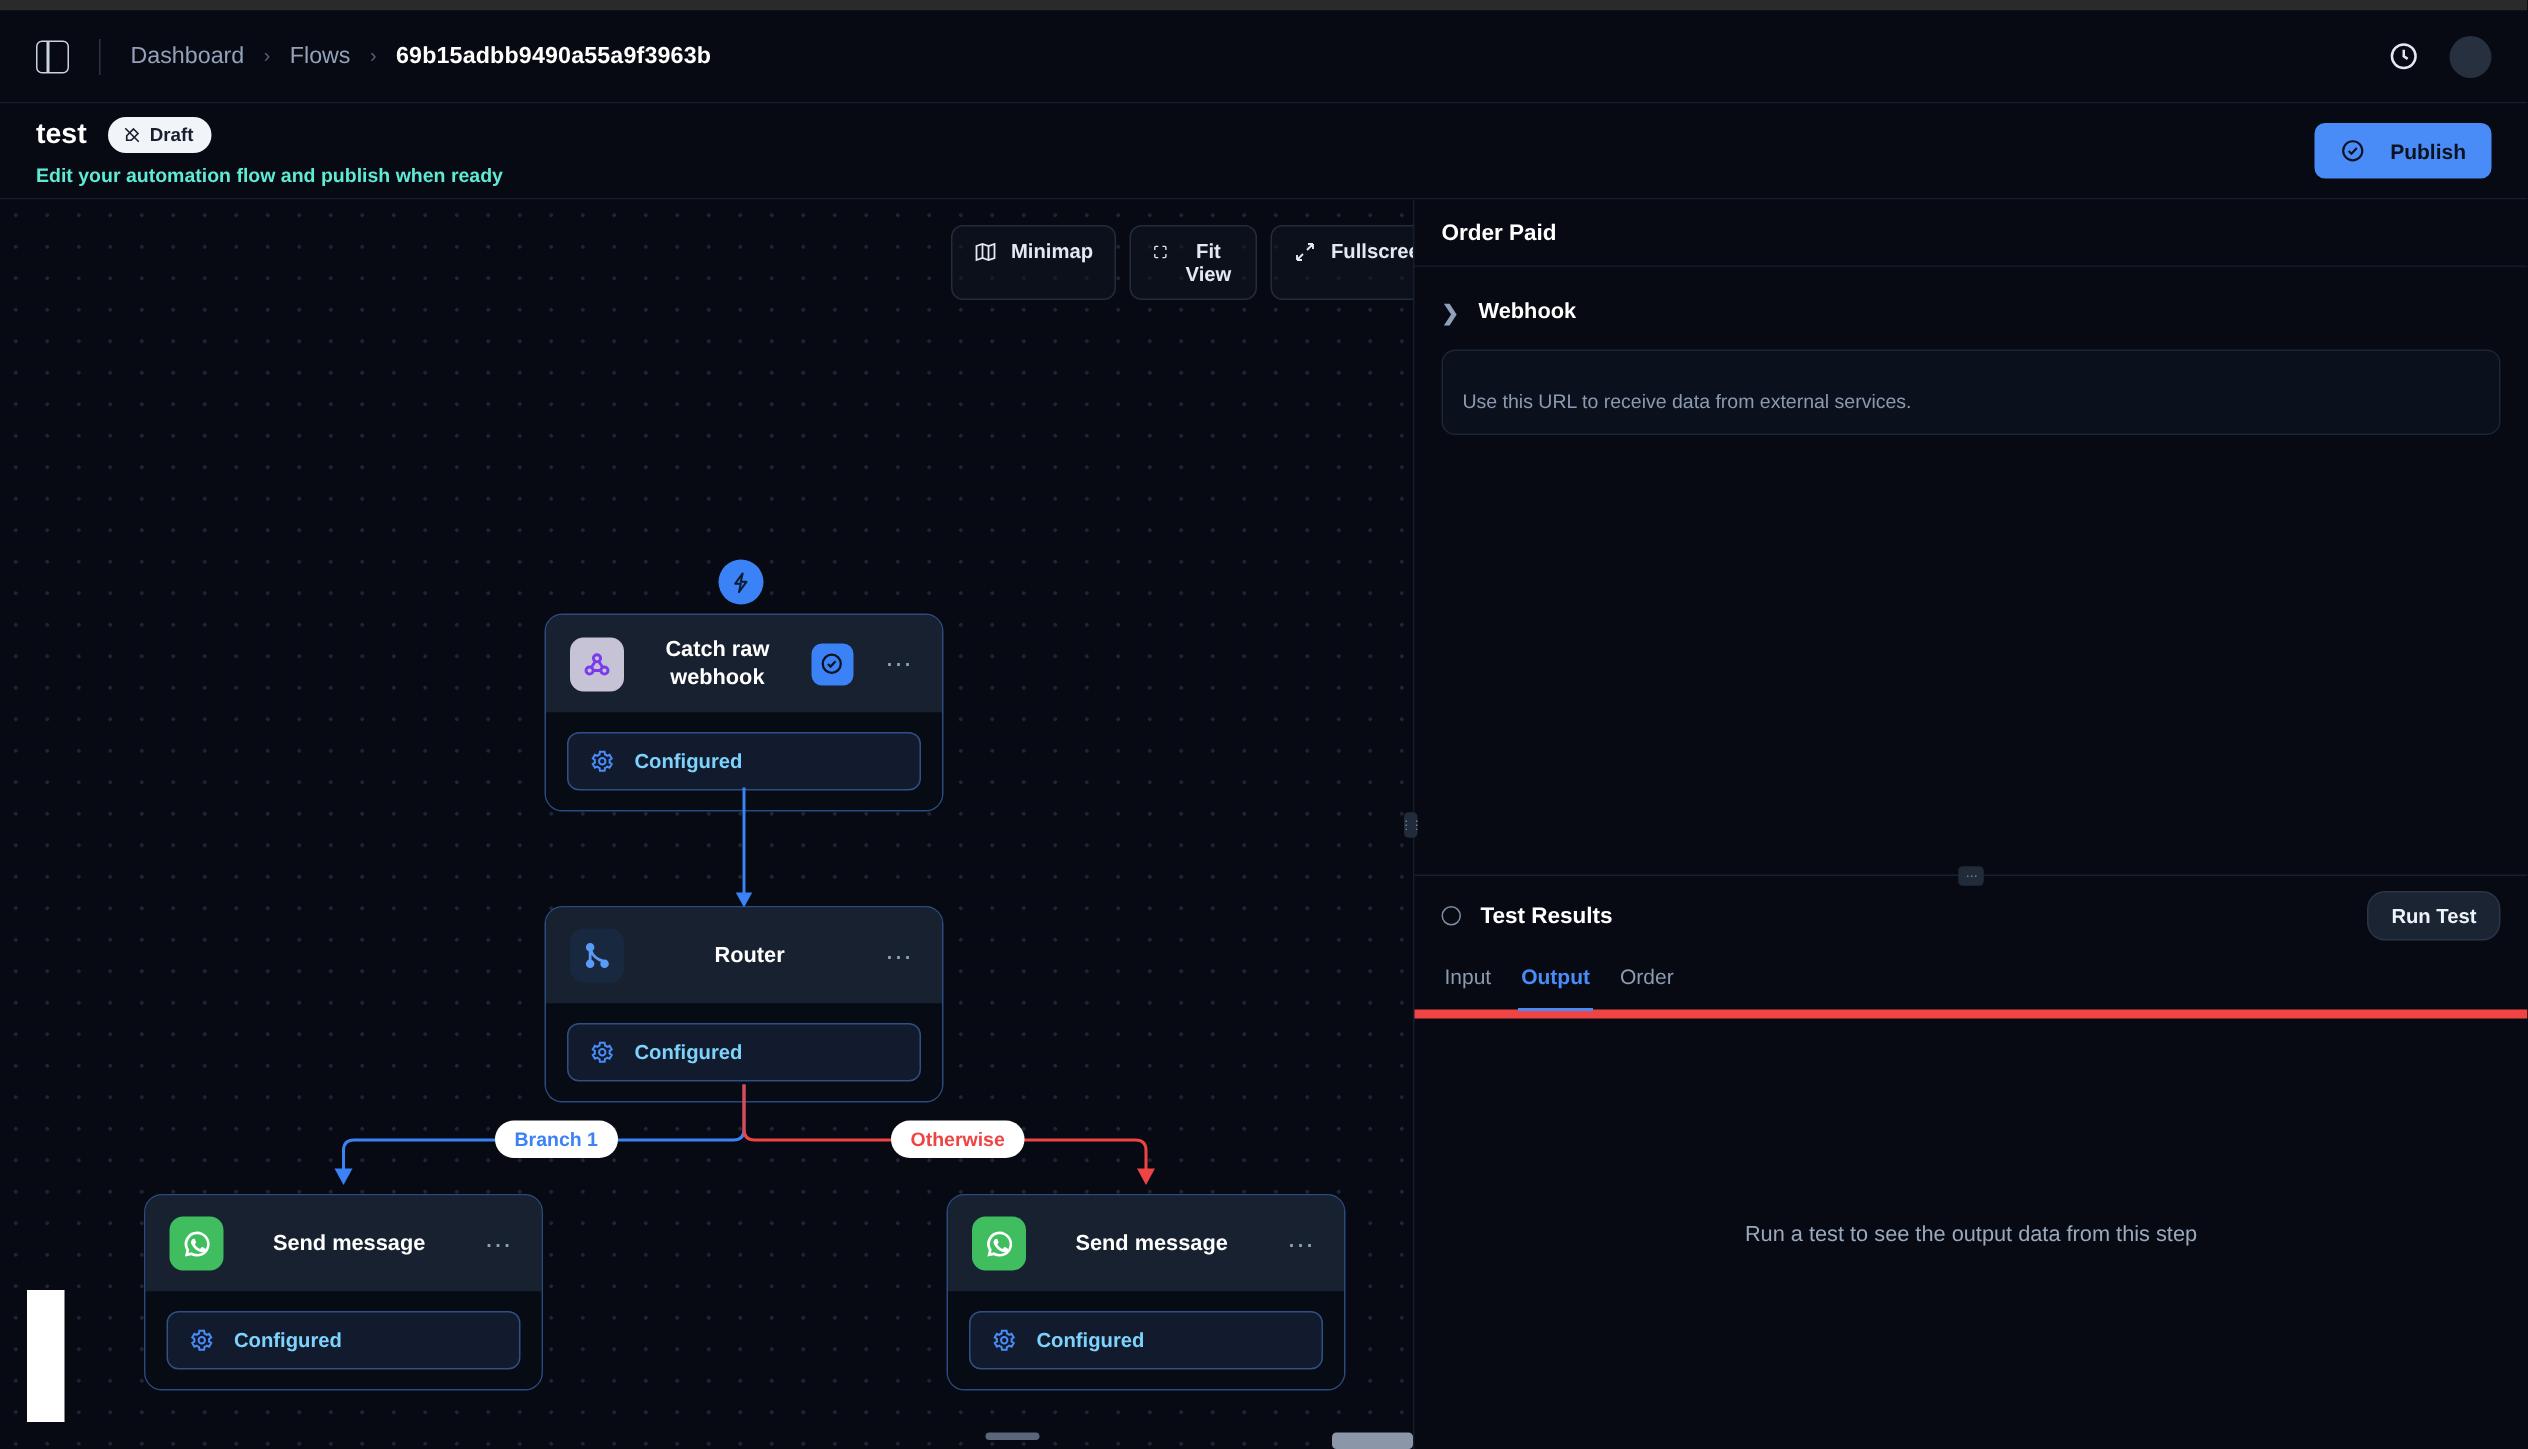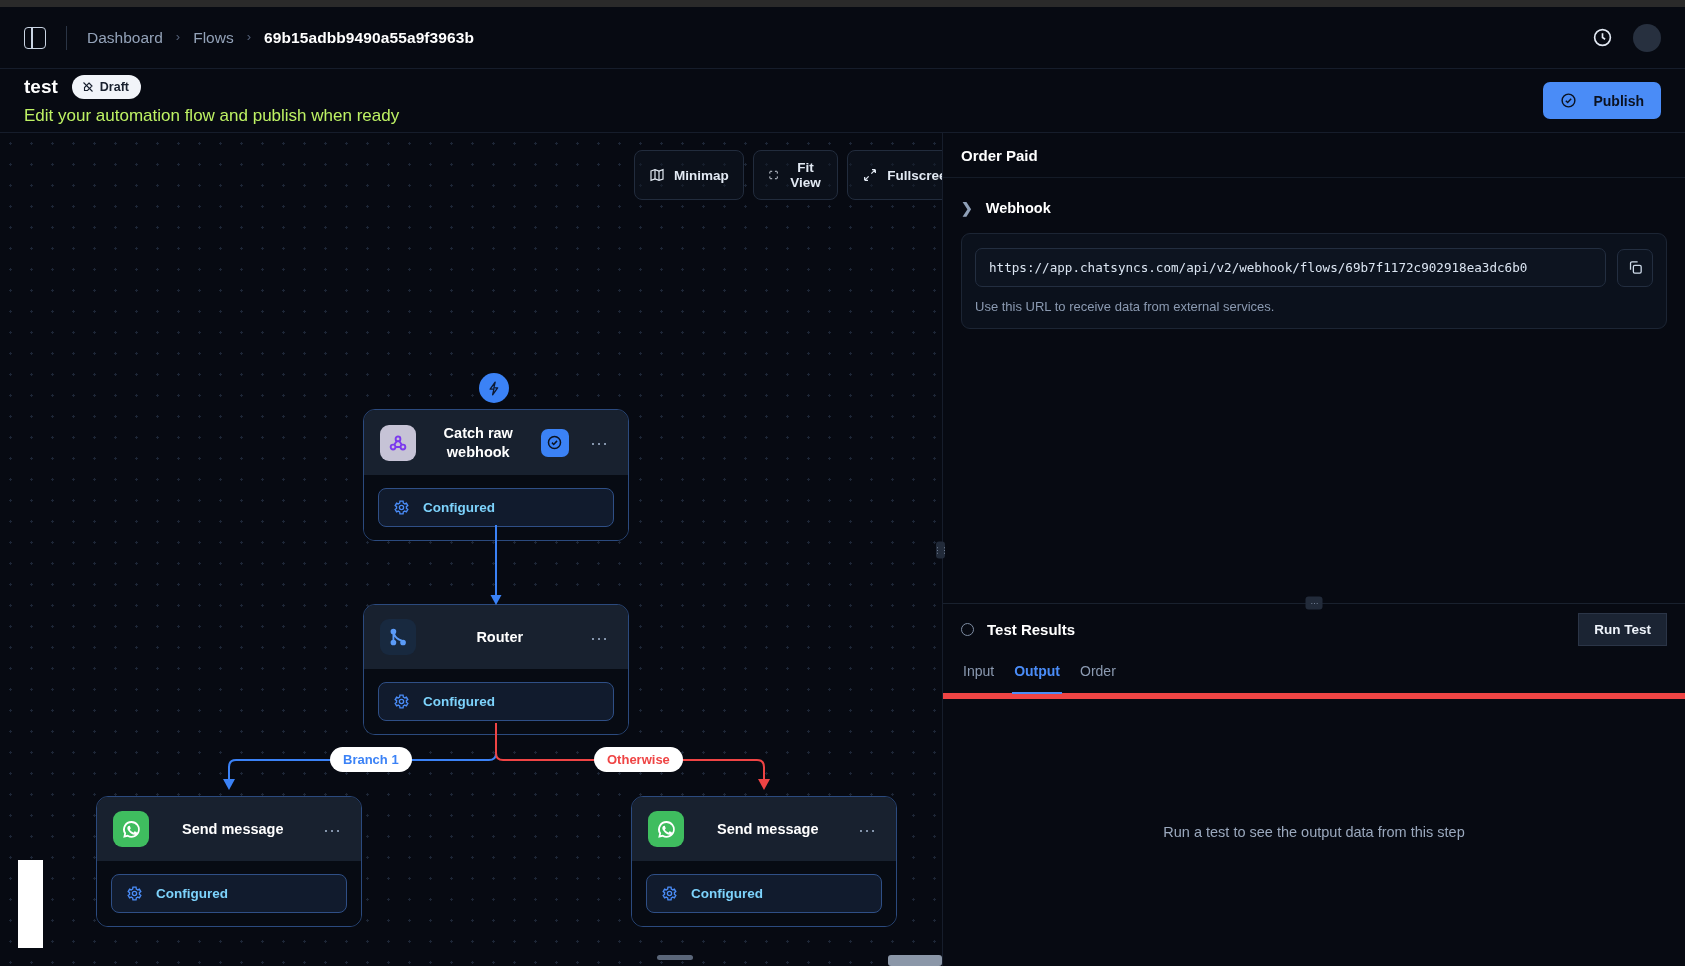--- a/index.html
+++ b/index.html
@@ -53,21 +53,21 @@
   }
   .title-left { display: flex; flex-direction: column; gap: 7px; }
   .title-row { display: flex; align-items: center; gap: 14px; }
   .flow-title { font-size: 19px; font-weight: bold; color: #fff; }
   .draft-chip {
     display: inline-flex; align-items: center; gap: 6px;
     background: #f1f4f9; color: #18202e;
     border-radius: 999px; padding: 5px 12px 5px 10px;
     font-size: 12.5px; font-weight: 600; cursor: pointer;
   }
-  .flow-sub { font-size: 17px; color: #bef264; }
+  .flow-sub { font-size: 13px; color: #5eead4; font-weight: bold; }
   .publish-btn {
     margin-left: auto;
     display: inline-flex; align-items: center; gap: 16px;
     background: #4a8cf7; color: #0b1220;
     border: none; border-radius: 7px;
     padding: 10px 17px; font-size: 14px; font-weight: bold;
     font-family: inherit; cursor: pointer;
   }
 
   
@@ -79,21 +79,21 @@
     background-color: #070a12;
     background-image: radial-gradient(circle, #1d2636 1.1px, transparent 1.2px);
     background-size: 21px 21px;
     overflow: hidden;
   }
   .canvas-toolbar {
     position: absolute; top: 17px; left: 634px;
     display: flex; gap: 9px; z-index: 6;
   }
   .tool-btn {
-    display: inline-flex; align-items: center; gap: 9px;
+    display: inline-flex; align-items: flex-start; gap: 9px;
     background: #10162280; border: 1px solid #222c3d;
     border-radius: 8px; padding: 9px 14px;
     font-size: 13.5px; font-weight: 600; color: #e2e9f3;
     cursor: pointer; font-family: inherit;
   }
 
   .node { position: absolute; }
   .node-card {
     background: #0b1019;
     border: 1px solid #2b4a7e;
@@ -210,21 +210,21 @@
     font-size: 8px; color: #7e8da3; letter-spacing: -1px; cursor: row-resize;
   }
   .tr-head {
     height: 52px; flex: 0 0 52px; display: flex; align-items: center;
     padding: 0 18px; gap: 13px;
   }
   .tr-dot { width: 13px; height: 13px; border-radius: 50%; border: 1.6px solid #7e8da3; }
   .tr-title { font-size: 15px; font-weight: bold; color: #fff; }
   .runtest-btn {
     margin-left: auto; background: #1b2433; border: 1px solid #2b3547;
-    border-radius: 0; padding: 8px 15px;
+    border-radius: 12px; padding: 8px 15px;
     font-size: 13.5px; font-weight: bold; color: #eef3fa;
     cursor: pointer; font-family: inherit;
   }
   .tabs { display: flex; gap: 16px; padding: 0 18px; border-bottom: 6px solid #ef4444; }
   .tab {
     padding: 7px 2px 13px; font-size: 14px; color: #8b9ab1;
     cursor: pointer; border-bottom: 2px solid transparent; margin-bottom: -1px;
   }
   .tab.active { color: #4a8cf7; font-weight: 600; border-bottom-color: #4a8cf7; }
   .tab-body { flex: 1 1 auto; display: flex; align-items: center; justify-content: center; }
@@ -437,29 +437,20 @@
 
     <div class="rpanel">
       <div class="rp-head">Order Paid</div>
 
       <div class="rp-main">
         <div class="acc-head">
           <span class="chev">❯</span>
           <span>Webhook</span>
         </div>
         <div class="url-card">
-          <div class="url-row">
-            <div class="url-input">https://app.chatsyncs.com/api/v2/webhook/flows/69b7f1172c902918ea3dc6b0</div>
-            <div class="copy-btn">
-              <svg width="17" height="17" viewBox="0 0 24 24" fill="none" stroke="#cfdbea" stroke-width="1.8">
-                <rect x="9" y="9" width="11" height="11" rx="2"></rect>
-                <path d="M5 15V6a2 2 0 012-2h8"></path>
-              </svg>
-            </div>
-          </div>
           <div class="url-hint">Use this URL to receive data from external services.</div>
         </div>
       </div>
 
       <div class="hsplit">
         <span>⋯</span>
       </div>
 
       <div class="tr-head">
         <div class="tr-dot"></div>

